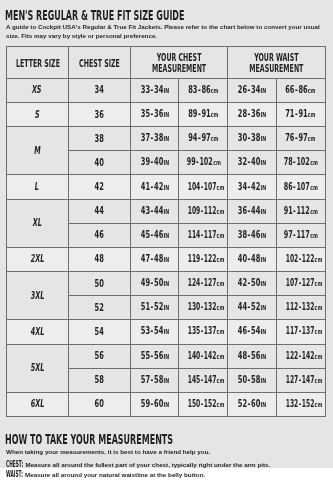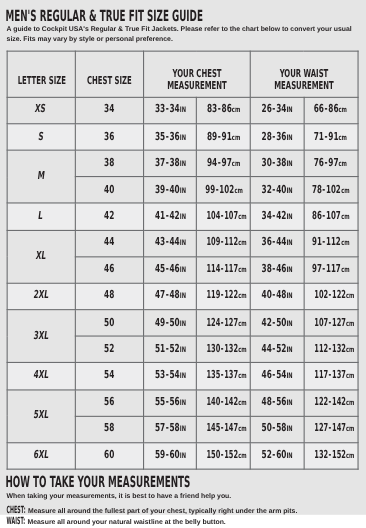--- a/index.html
+++ b/index.html
@@ -29,21 +29,21 @@
     border-collapse:collapse;table-layout:fixed;
     font-family:"DejaVu Sans Condensed","DejaVu Sans",sans-serif;
   }
   .chart td,.chart th{
     border:0.85px solid #6d6e71;
     text-align:center;vertical-align:middle;
     padding:0;color:#231f20;
   }
   .chart thead th{
     height:28.0px;
-    font-weight:bold;font-size:9.9px;line-height:10.4px;letter-spacing:0px;padding-top:13px;
+    font-weight:bold;font-size:9.9px;line-height:10.4px;letter-spacing:0px;padding-top:3px;
   }
   .chart thead th .hl{display:block;transform:scaleX(0.705);white-space:nowrap;}
   .chart tbody td{
     height:23.17px;
     font-weight:bold;font-size:10px;line-height:10px;
   }
   .letter{font-size:10px;font-style:italic;}
   .letter > span{display:inline-block;transform:scaleX(0.72);transform-origin:center;}
   .shade{background:#ededee;}
   .val{display:inline-block;transform:scaleX(0.745);transform-origin:center;white-space:nowrap;}

